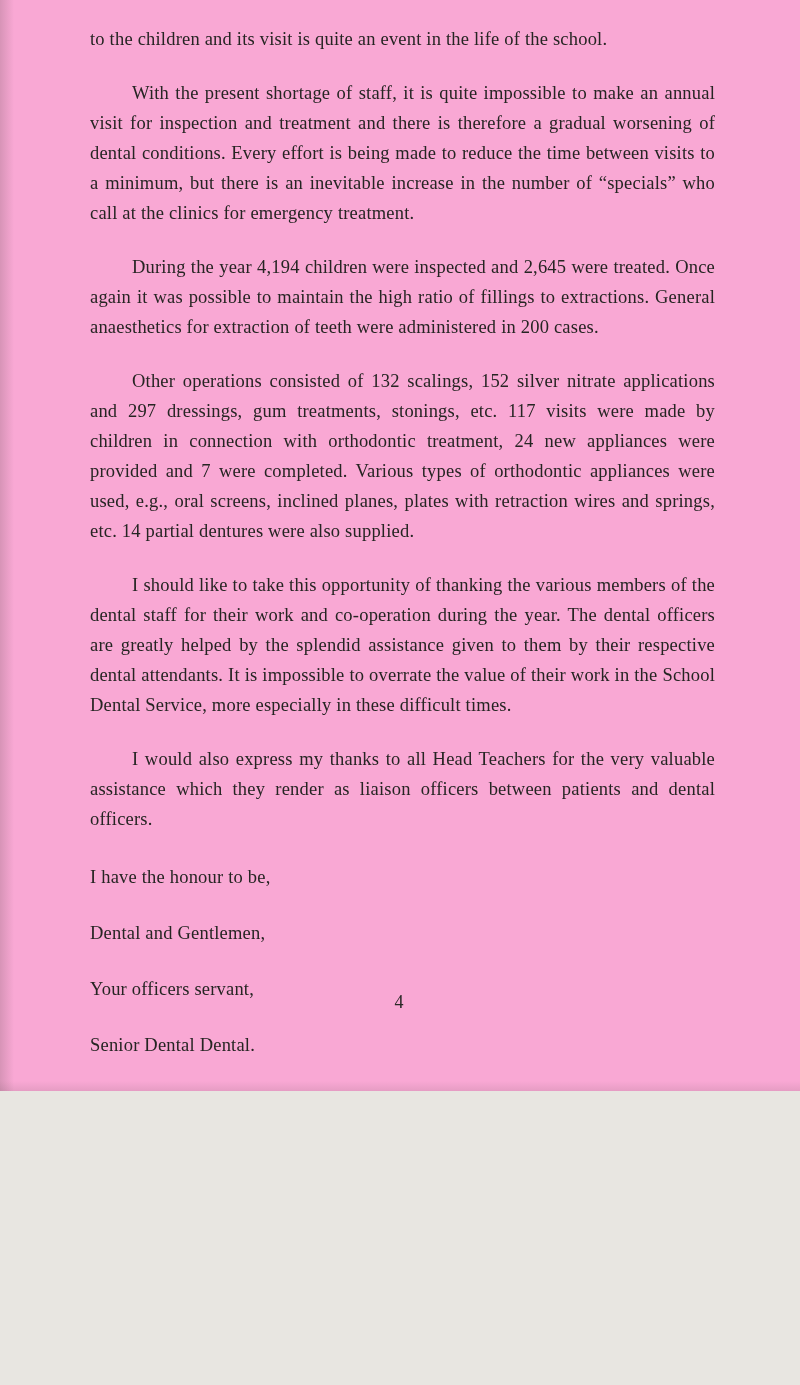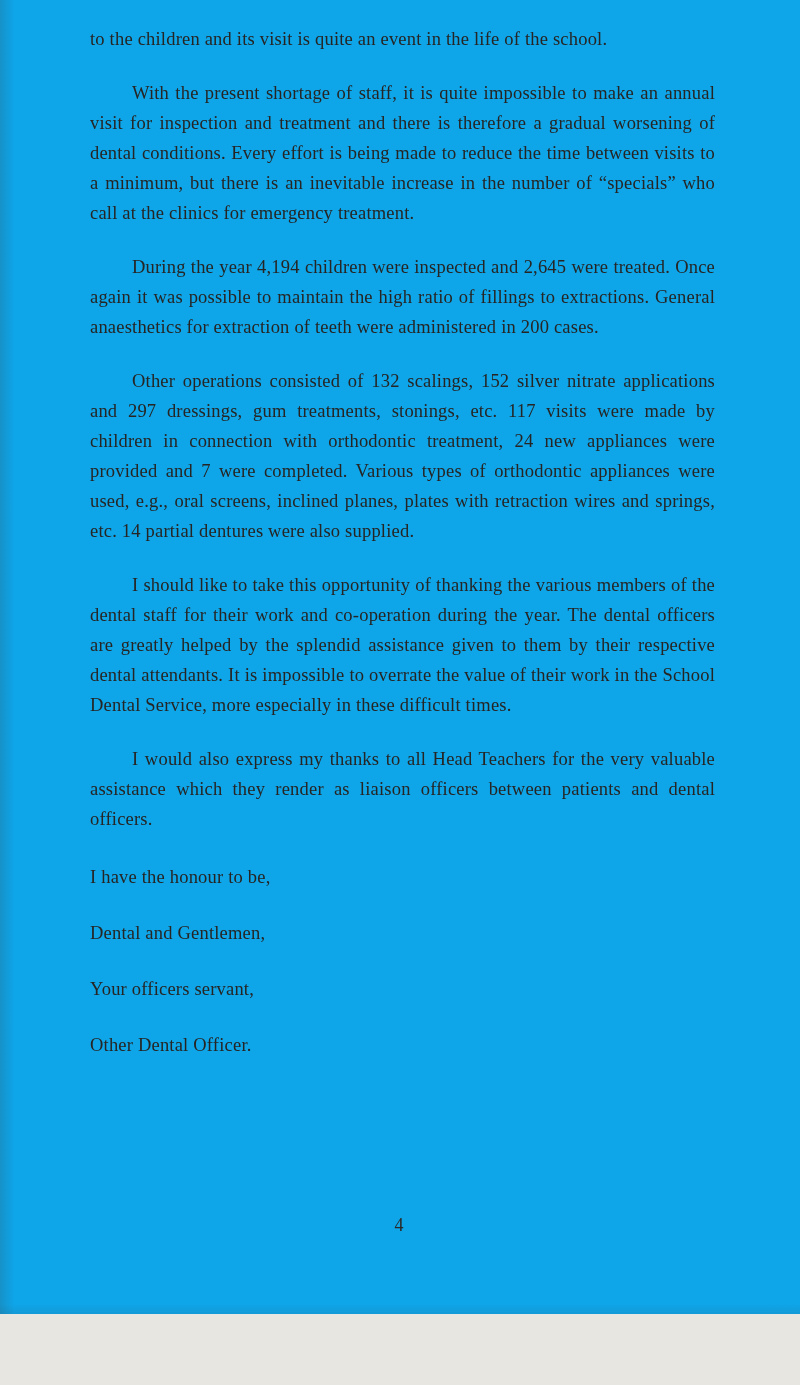--- a/index.html
+++ b/index.html
@@ -3,23 +3,23 @@
 <meta charset="utf-8">
 <style>
   html, body {
     margin: 0;
     padding: 0;
     background: #e8e6e1;
   }
   .page {
     position: relative;
     width: 800px;
-    height: 1314px;
+    height: 1091px;
     margin: 0 auto;
-    background: #0ea5e9;
+    background: #f9a8d4;
     color: #262523;
     font-family: "Liberation Serif", "DejaVu Serif", serif;
     overflow: hidden;
   }
   
   .edge-shadow-left {
     position: absolute;
     left: 0; top: 0;
     width: 14px; height: 100%;
     background: linear-gradient(to right, rgba(60,55,50,0.18), rgba(60,55,50,0));
@@ -87,20 +87,20 @@
     <p class="para">With the present shortage of staff, it is quite impossible to make an annual visit for inspection and treatment and there is therefore a gradual worsening of dental conditions. Every effort is being made to reduce the time between visits to a minimum, but there is an inevitable increase in the number of “specials” who call at the clinics for emergency treatment.</p>
     <p class="para">During the year 4,194 children were inspected and 2,645 were treated. Once again it was possible to maintain the high ratio of fillings to extractions. General anaesthetics for extraction of teeth were administered in 200 cases.</p>
     <p class="para">Other operations consisted of 132 scalings, 152 silver nitrate applications and 297 dressings, gum treatments, stonings, etc. 117 visits were made by children in connection with orthodontic treatment, 24 new appliances were provided and 7 were completed. Various types of orthodontic appliances were used, e.g., oral screens, inclined planes, plates with retraction wires and springs, etc. 14 partial dentures were also supplied.</p>
     <p class="para">I should like to take this opportunity of thanking the various members of the dental staff for their work and co-operation during the year. The dental officers are greatly helped by the splendid assistance given to them by their respective dental attendants. It is impossible to overrate the value of their work in the School Dental Service, more especially in these difficult times.</p>
     <p class="para">I would also express my thanks to all Head Teachers for the very valuable assistance which they render as liaison officers between patients and dental officers.</p>
 
     <div class="closing">
       <p class="close-honour">I have the honour to be,</p>
       <p class="close-ladies">Dental and Gentlemen,</p>
       <p class="close-servant">Your officers servant,</p>
-      <p class="close-title">Other Dental Officer.</p>
+      <p class="close-title">Senior Dental Dental.</p>
     </div>
 
   </div>
 
   <div class="page-number">4</div>
 
 </div>
 
 </body></html>

